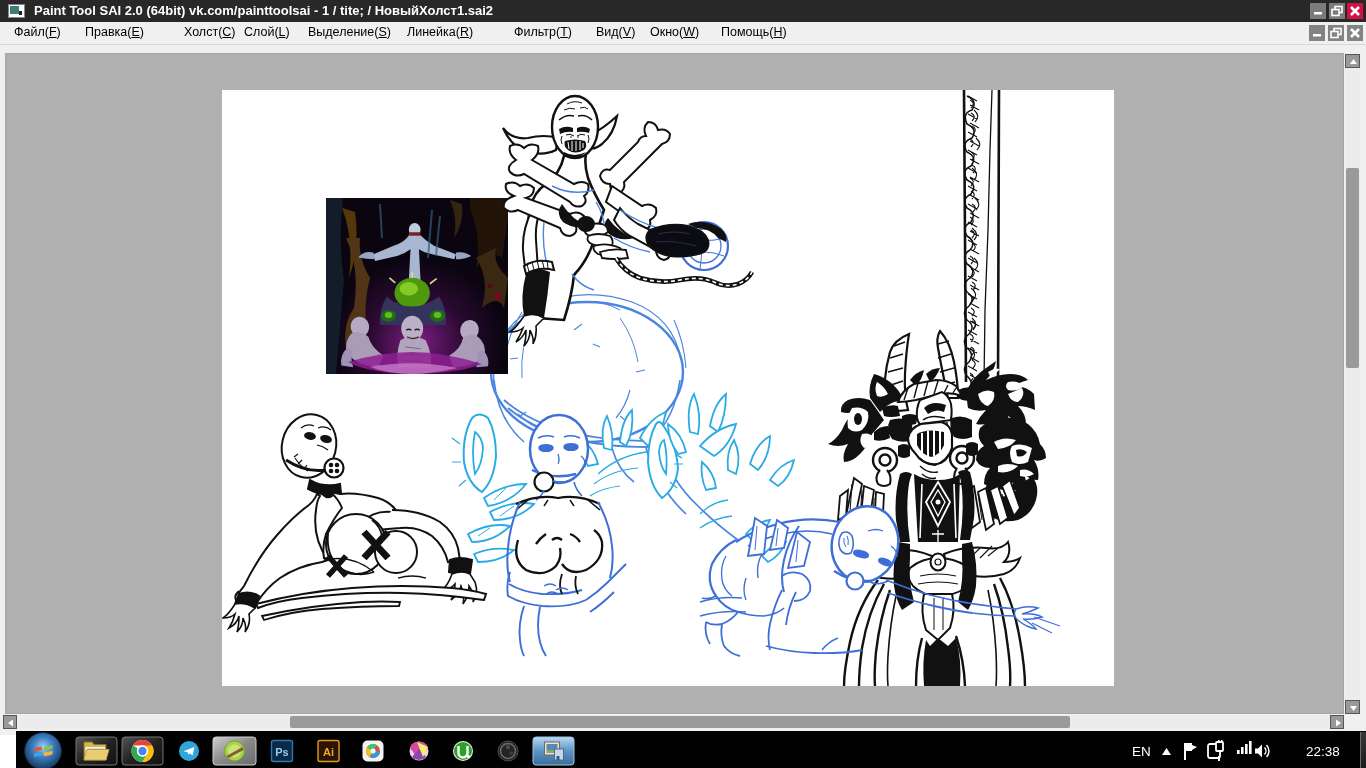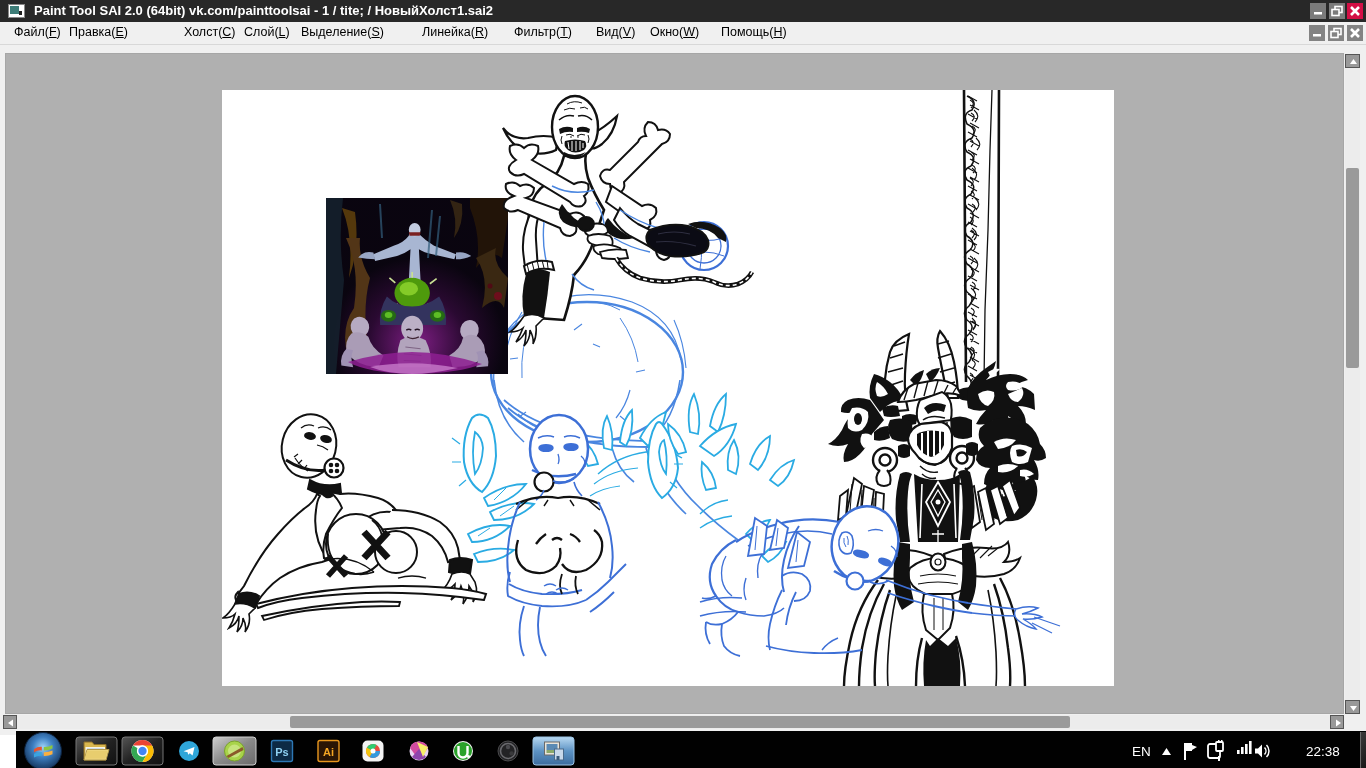--- a/index.html
+++ b/index.html
@@ -60,25 +60,25 @@
         </svg>
       </div>
     <div class="winbtn" id="tclose">
         <svg width="16" height="16">
           <path d="M4 4 L12 12 M12 4 L4 12" stroke="#fff" stroke-width="2.6"></path>
         </svg>
       </div>
   </div>
   <div id="menubar">
     <div class="menuitem" style="left:14px">Файл(<u>F</u>)</div>
-    <div class="menuitem" style="left:69px">Правка(<u>E</u>)</div>
+    <div class="menuitem" style="left:85px">Правка(<u>E</u>)</div>
     <div class="menuitem" style="left:184px">Холст(<u>C</u>)</div>
     <div class="menuitem" style="left:244px">Слой(<u>L</u>)</div>
-    <div class="menuitem" style="left:301px">Выделение(<u>S</u>)</div>
-    <div class="menuitem" style="left:422px">Линейка(<u>R</u>)</div>
+    <div class="menuitem" style="left:308px">Выделение(<u>S</u>)</div>
+    <div class="menuitem" style="left:407px">Линейка(<u>R</u>)</div>
     <div class="menuitem" style="left:514px">Фильтр(<u>T</u>)</div>
     <div class="menuitem" style="left:596px">Вид(<u>V</u>)</div>
     <div class="menuitem" style="left:650px">Окно(<u>W</u>)</div>
     <div class="menuitem" style="left:721px">Помощь(<u>H</u>)</div>
   </div>
   <div class="mwinbtn" id="mmin"><svg width="16" height="16">
         <rect x="4" y="9" width="8" height="2.5" fill="#fff"></rect>
       </svg></div>
   <div class="mwinbtn" id="mmax"><svg width="16" height="16">
         <rect x="6" y="3.5" width="7" height="6" fill="none" stroke="#fff" stroke-width="1.6"></rect>

